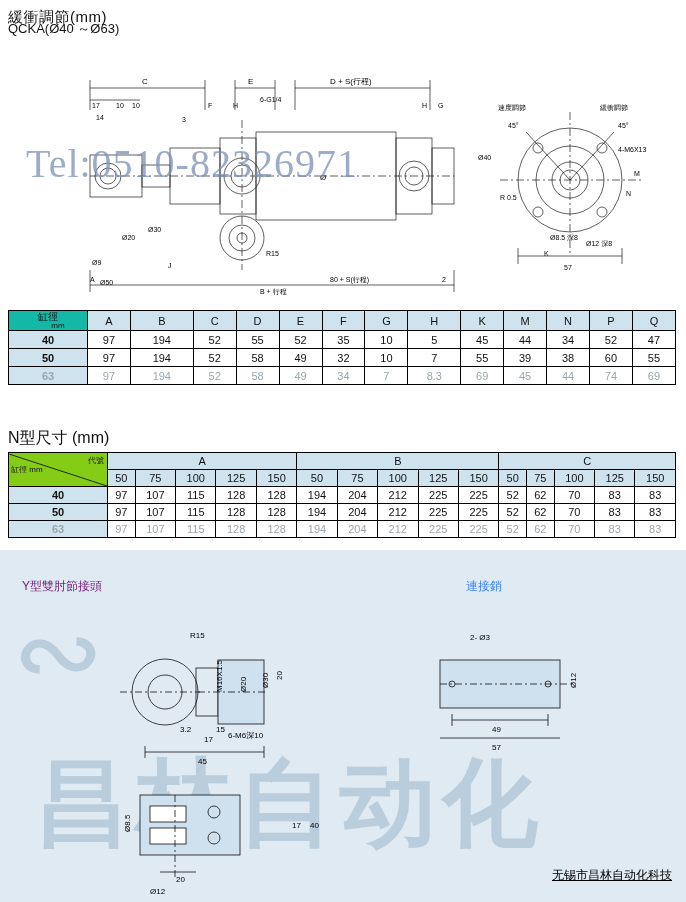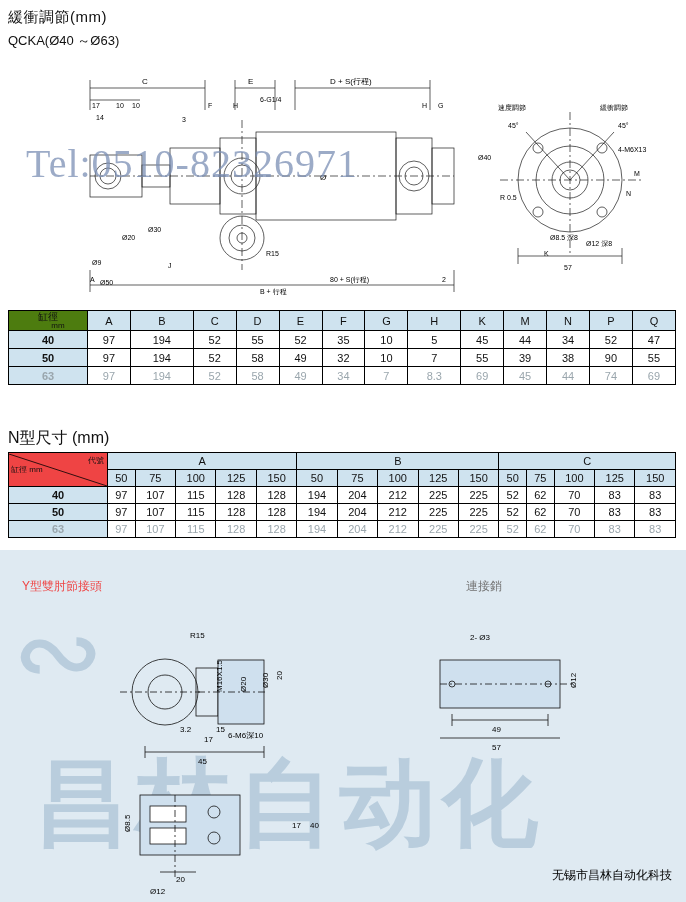--- a/index.html
+++ b/index.html
@@ -2,21 +2,21 @@
 <html><head>
 <meta charset="utf-8">
 <style>
   html,body{margin:0;padding:0;background:#ffffff;}
   body{width:686px;height:902px;position:relative;overflow:hidden;
        font-family:"Liberation Sans", sans-serif;color:#111;}
   .page{position:relative;width:686px;height:902px;}
 
   
   .h-title{position:absolute;left:8px;top:8px;font-size:15px;letter-spacing:.5px;}
-  .h-sub{position:absolute;left:8px;top:32px;font-size:13px;}
+  .h-sub{position:absolute;left:8px;top:20px;font-size:13px;}
   .h-n{position:absolute;left:8px;top:428px;font-size:16px;}
 
   
   .draw{position:absolute;left:30px;top:60px;width:640px;height:235px;}
   .draw svg{display:block;}
 
   
   .wm{position:absolute;left:0;top:0;width:686px;height:902px;pointer-events:none;}
   .wm-tel{position:absolute;left:26px;top:140px;font-size:40px;color:#7b8fb5;
           opacity:.75;font-family:"Liberation Serif",serif;letter-spacing:1px;}
@@ -24,41 +24,41 @@
           opacity:.75;font-family:"Liberation Serif",serif;letter-spacing:1px;}
 
   
   table{border-collapse:collapse;position:absolute;font-size:11px;background:#fff;}
   td,th{border:1px solid #000;text-align:center;padding:0;font-weight:normal;}
 
   #t1{left:8px;top:310px;width:668px;}
   #t1 td,#t1 th{height:17px;}
   #t1 .hdr{background:#cfe3ef;}
   #t1 .lbl{background:#cfe3ef;font-weight:bold;}
-  #t1 .corner{background:#4d7c0f;}
+  #t1 .corner{background:#14b8a6;}
   #t1 .faded{color:#9aa6ad;}
 
   #t2{left:8px;top:452px;width:668px;}
   #t2 td,#t2 th{height:16px;}
   #t2 .hdr{background:#cfe3ef;}
   #t2 .lbl{background:#cfe3ef;font-weight:bold;}
   #t2 .faded{color:#9aa6ad;}
-  #t2 .corner{background:#ef4444;position:relative;}
+  #t2 .corner{background:#84cc16;position:relative;}
   .corner-inner{position:relative;height:32px;}
   .corner-a{position:absolute;right:3px;top:1px;font-size:8px;}
   .corner-b{position:absolute;left:2px;bottom:11px;font-size:8px;text-align:center;}
   .corner-line{position:absolute;left:0;top:0;width:100%;height:100%;}
 
   .sub-hdr{background:#cfe3ef;}
 
   
   .bottom{position:absolute;left:0;top:550px;width:686px;height:352px;background:#dfeaf2;}
-  .b-title1{position:absolute;left:22px;top:578px;font-size:12px;color:#ef4444;}
-  .b-title2{position:absolute;left:466px;top:578px;font-size:12px;color:#737373;}
-  .company{position:absolute;right:14px;bottom:18px;font-size:12px;color:#000;}
+  .b-title1{position:absolute;left:22px;top:578px;font-size:12px;color:#701a75;}
+  .b-title2{position:absolute;left:466px;top:578px;font-size:12px;color:#3b82f6;}
+  .company{position:absolute;right:14px;bottom:18px;font-size:12px;color:#000;text-decoration:underline;}
 
   
   .logo-wm{position:absolute;left:0;top:560px;width:686px;height:340px;pointer-events:none;}
   .logo-cc{position:absolute;left:228px;top:38px;font-size:74px;font-weight:bold;
            color:#b9cddd;font-family:"Liberation Serif",serif;letter-spacing:-2px;}
   .logo-hz{position:absolute;left:34px;top:180px;font-size:96px;font-weight:bold;
            color:#b9cddd;letter-spacing:6px;}
   .logo-swoosh{position:absolute;left:12px;top:28px;font-size:110px;color:#b9cddd;
                font-family:"Liberation Serif",serif;}
 
@@ -216,21 +216,21 @@
       <td>194</td>
       <td>52</td>
       <td>58</td>
       <td>49</td>
       <td>32</td>
       <td>10</td>
       <td>7</td>
       <td>55</td>
       <td>39</td>
       <td>38</td>
-      <td>90</td>
+      <td>60</td>
       <td>55</td>
     </tr>
     <tr class="faded">
       <td class="lbl faded">63</td>
       <td>97</td>
       <td>194</td>
       <td>52</td>
       <td>58</td>
       <td>49</td>
       <td>34</td>

